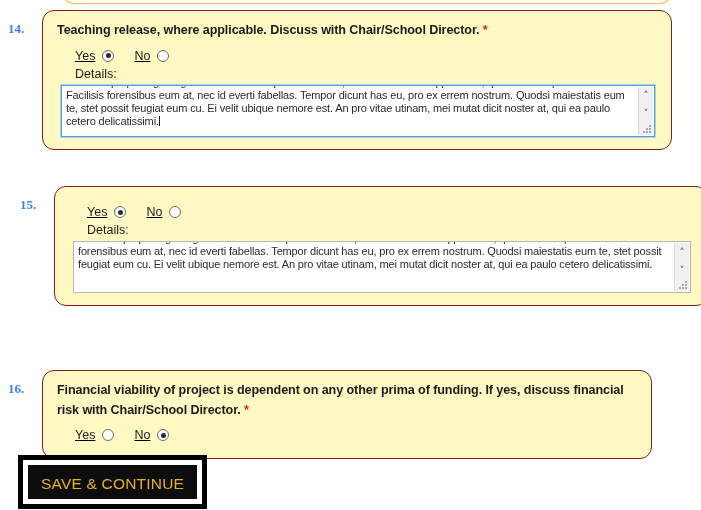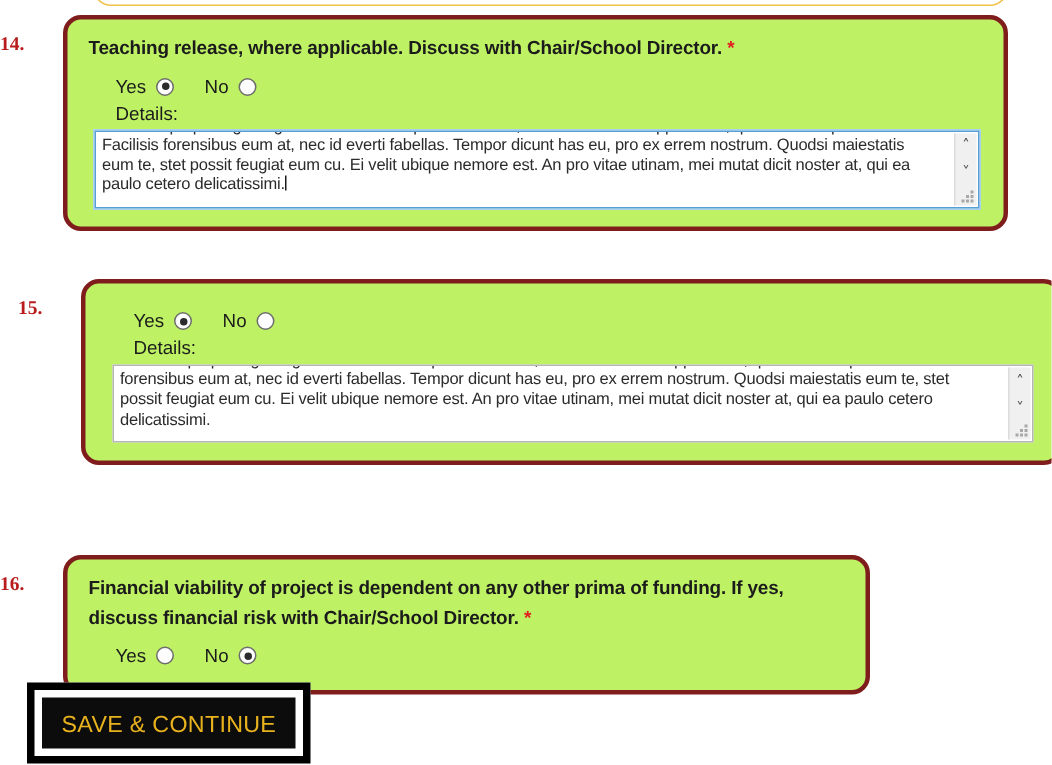--- a/index.html
+++ b/index.html
@@ -39,36 +39,36 @@
   
   .qblock {
     position: absolute;
     display: flex;
     align-items: flex-start;
   }
 
   .qnum {
     width: 42px;
     flex: 0 0 42px;
-    text-align: left;
+    text-align: center;
     padding-right: 10px;
     box-sizing: border-box;
     font-weight: bold;
     font-size: 13px;
-    color: #b91c1c;
+    color: #3b82f6;
     line-height: 1.2;
     padding-top: 11px;
     font-family: "Liberation Serif", serif;
   }
 
   .card {
     flex: 1 1 auto;
-    border: 3px solid #7f1d1d;
+    border: 1px solid #7f1d1d;
     border-radius: 12px;
-    background: #bef264;
+    background: #fef9c3;
     box-sizing: border-box;
     padding: 10px 14px 12px 14px;
   }
 
   .qtext {
     font-weight: bold;
     font-size: 12.6px;
     line-height: 1.55;
     color: #1b1b1b;
     margin: 0 0 2px 0;
@@ -85,20 +85,21 @@
     display: flex;
     align-items: center;
     padding-left: 18px;
     margin-top: 4px;
     height: 22px;
   }
   .radio-item {
     display: flex;
     align-items: center;
     margin-right: 20px;
+    text-decoration: underline;
   }
   .radio-label {
     font-size: 12.5px;
     color: #1b1b1b;
     margin-right: 7px;
   }
   .radio {
     width: 12px;
     height: 12px;
     border-radius: 50%;
@@ -312,21 +313,21 @@
               <i style="left:6px; top:3px;"></i>
             <i style="left:0px; top:6px;"></i>
               <i style="left:3px; top:6px;"></i>
               <i style="left:6px; top:6px;"></i>
           </div>
         </div>
       </div>
     </div>
   </div>
 
-  <div class="qblock" style="left:0px; top:370px; width:580px;">
+  <div class="qblock" style="left:0px; top:370px; width:652px;">
     <div class="qnum">16.</div>
     <div class="card">
       <div class="qtext">
         <span>Financial viability of project is dependent on any other prima of funding. If yes, discuss financial risk with Chair/School Director.</span>
         <span class="req">*</span>
       </div>
 
       <div class="radio-row">
         <div class="radio-item">
           <span class="radio-label">Yes</span>

